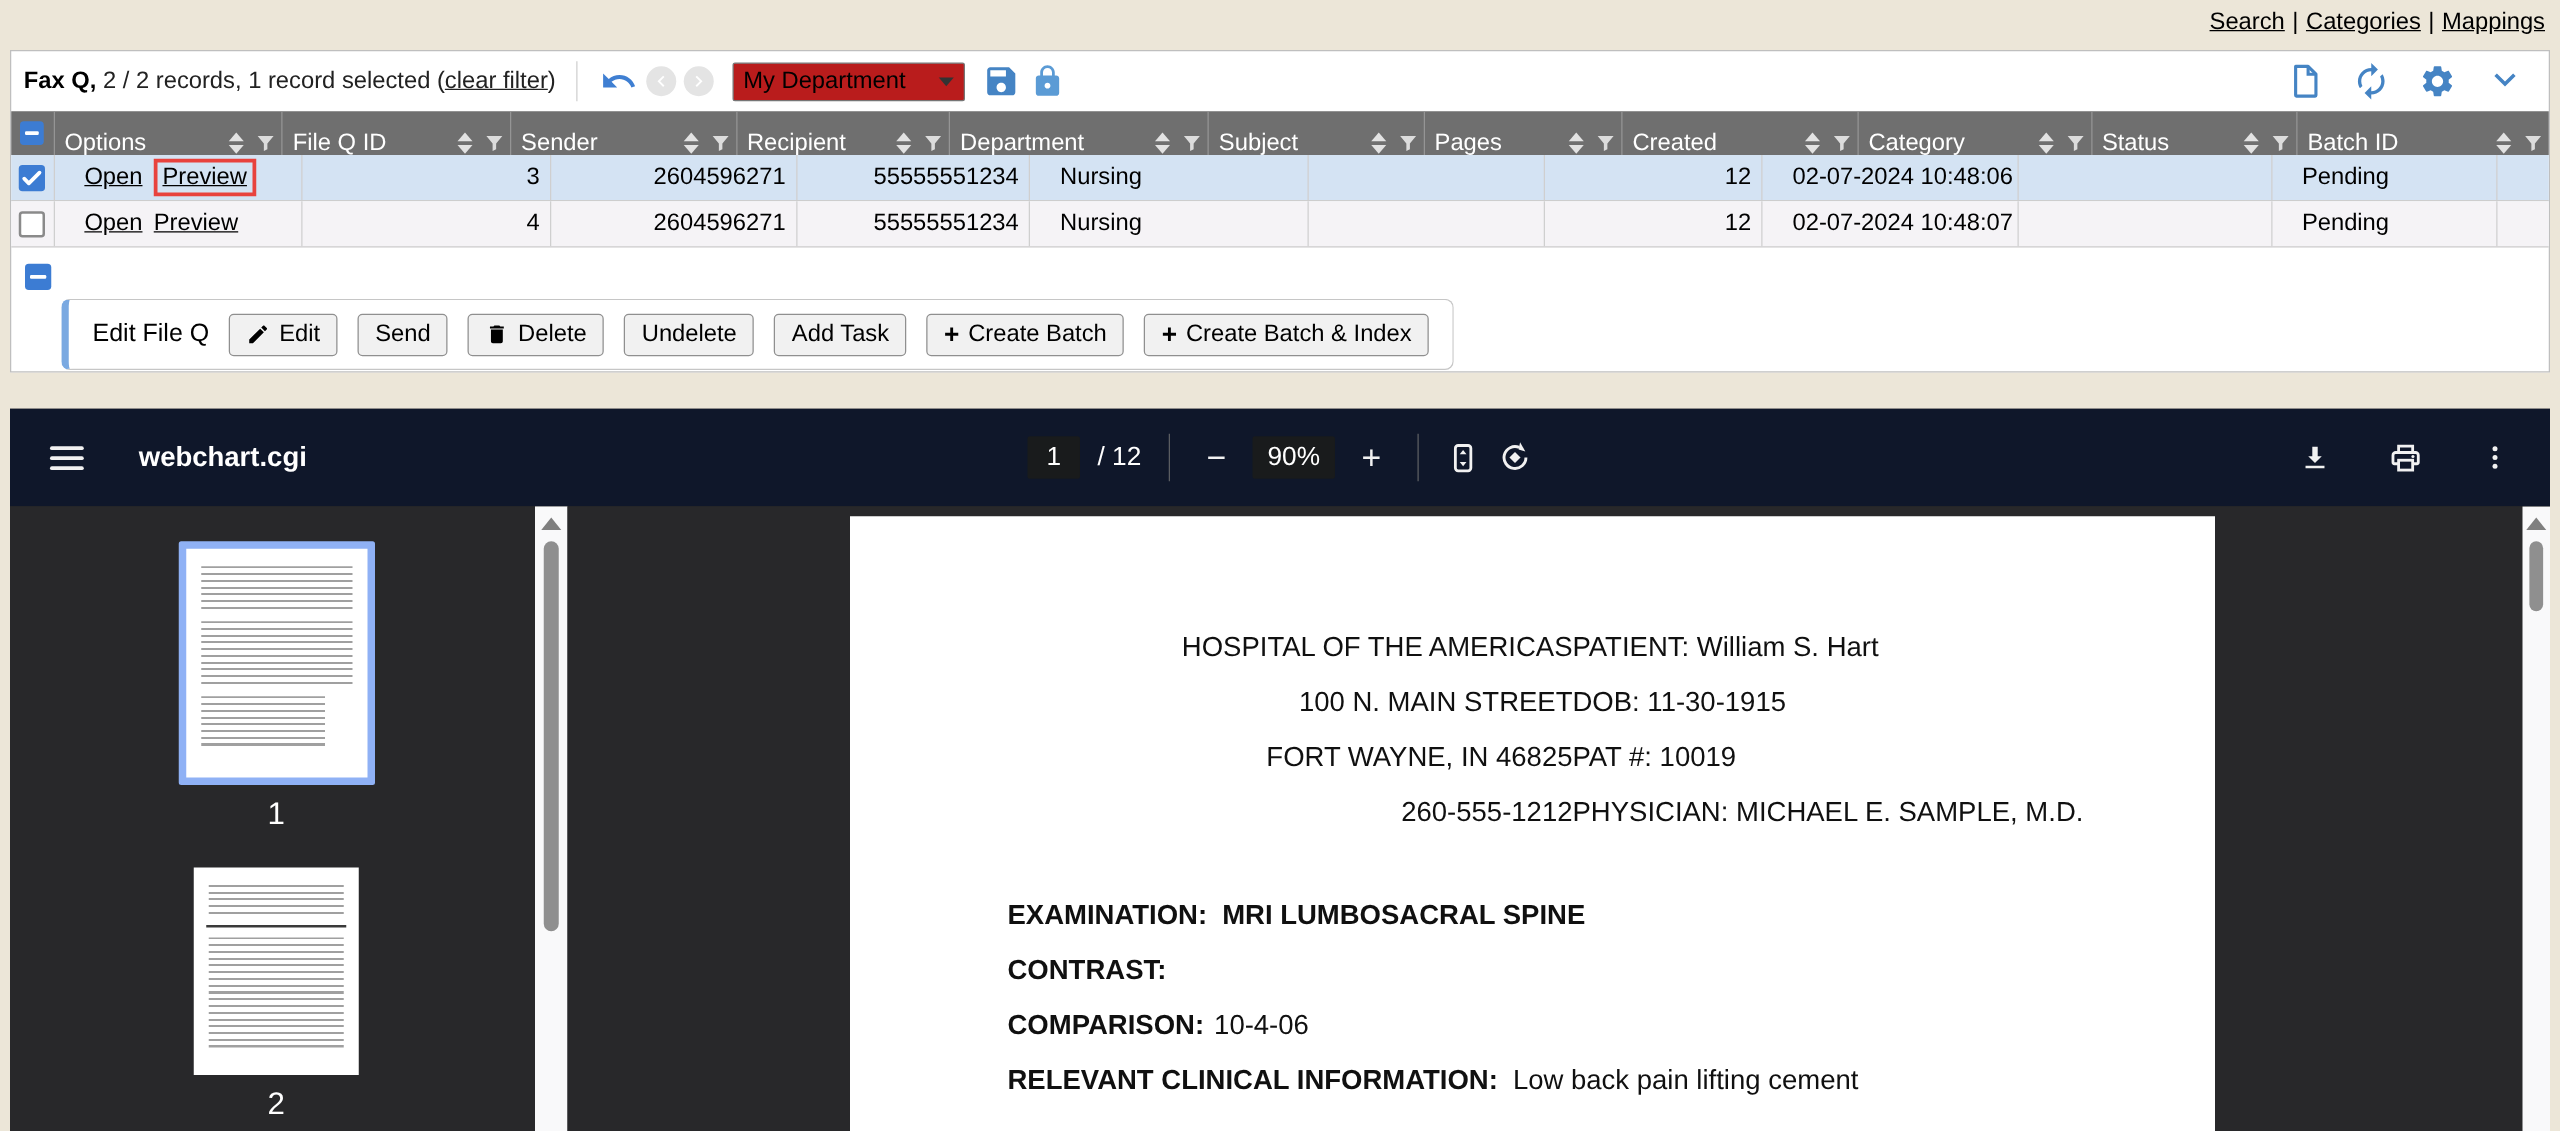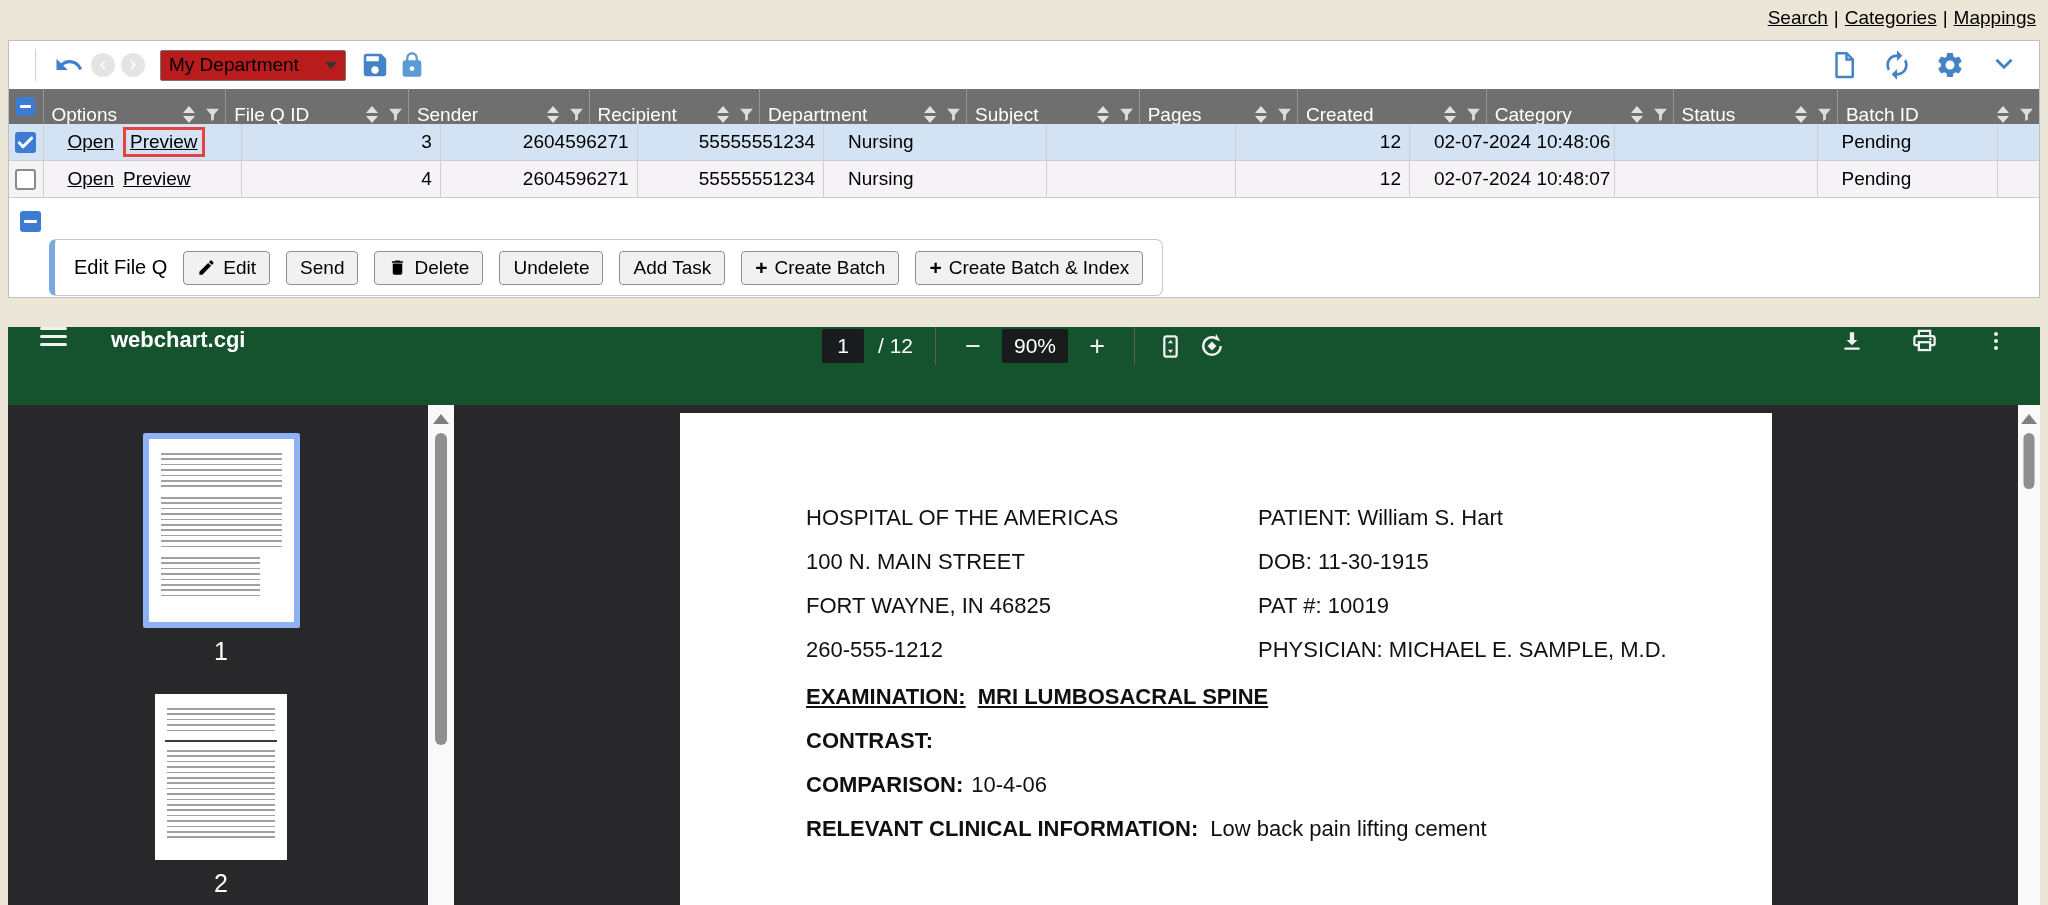--- a/index.html
+++ b/index.html
@@ -65,21 +65,21 @@
   .cb-small.cb-minus::after { top:8px; }
 
   .panel-minus { position:absolute; left:11px; top:170px; }
   .action-panel { position:absolute; left:40px; top:198px; height:57px; display:flex; align-items:center; gap:16px; padding:0 19px; background:#fff; border:1px solid #c6c6c6; border-left:6px solid #7aa9e1; border-radius:7px; }
   .action-label { font-size:20px; color:#000; white-space:nowrap; }
   .btn { display:inline-flex; align-items:center; gap:7px; background:#f1f1f1; border:1px solid #8f8f8f; border-radius:4px; padding:5px 13px; font-size:19px; color:#000; cursor:pointer; white-space:nowrap; }
   .btn .plus { font-weight:700; font-size:21px; line-height:19px; }
 
   
   .pdf-viewer { position:absolute; left:8px; right:8px; top:327px; bottom:0; background:#28282a; display:flex; flex-direction:column; }
-  .pdf-toolbar { height:78px; background:#14532d; flex:none; display:flex; position:relative; color:#fff; }
+  .pdf-toolbar { height:78px; background:#0f172a; flex:none; display:flex; align-items:center; position:relative; color:#fff; }
   .hamburger { margin-left:32px; width:27px; height:19px; display:flex; flex-direction:column; justify-content:space-between; cursor:pointer; }
   .hamburger div { height:3px; background:#f1f1f1; border-radius:2px; }
   .pdf-title { margin-left:44px; font-size:22px; font-weight:700; }
   .pdf-center { position:absolute; left:50%; transform:translateX(-50%); display:flex; align-items:center; gap:14px; font-size:21px; }
   .dark-box { background:#191b1c; border-radius:2px; padding:5px 8px; text-align:center; color:#fff; border:none; font-size:21px; font-family:"Liberation Sans",sans-serif; }
   .page-box { width:42px; }
   .zoom-box { width:66px; padding:5px 4px; }
   .tsep { width:1px; height:38px; background:#5c5f63; margin:0 8px; }
   .zbtn { font-size:27px; width:30px; text-align:center; cursor:pointer; color:#f1f1f1; }
   .pdf-right { position:absolute; right:32px; display:flex; align-items:center; gap:46px; }
@@ -99,40 +99,45 @@
   .scrollbar { position:absolute; top:0; bottom:0; background:#f9f9fa; }
   .sb-side { right:0; width:26px; }
   .sb-main { right:0; width:22px; }
   .sb-arrow { position:absolute; top:9px; left:50%; transform:translateX(-50%); width:0; height:0; border-left:8px solid transparent; border-right:8px solid transparent; border-bottom:10px solid #7f7f7f; cursor:pointer; }
   .sb-thumb { position:absolute; left:50%; transform:translateX(-50%); width:12px; background:#8f8f8f; border-radius:6px; cursor:pointer; }
   .sb-side .sb-thumb { top:28px; height:312px; }
   .sb-main .sb-thumb { top:28px; height:56px; width:11px; }
 
   .main-doc { flex:1; position:relative; overflow:hidden; background:#28282a; }
   .page-sheet { position:absolute; left:226px; top:8px; width:1092px; height:1400px; background:#fff; color:#101010; }
-  .doc { padding:92px 40px 0 126px; font-size:22px; line-height:26px; }
+  .doc { padding:92px 40px 0 126px; font-size:22px; line-height:26px;text-align:right; }
   .drow { display:flex; margin-bottom:18px; }
   .dleft { width:452px; flex:none; }
-  .gap-top { margin-top:21px;text-decoration:underline; }
+  .gap-top { margin-top:56px; }
   .b { font-weight:700; }
   .val { margin-left:12px; }
   .val-sm { margin-left:8px; }
 </style>
 </head>
 <body>
 
 <div class="canvas">
 
   <div class="top-nav">
     <a>Search</a><span class="sep">|</span><a>Categories</a><span class="sep">|</span><a>Mappings</a>
   </div>
 
   <div class="app-panel">
 
     <div class="app-toolbar">
+      <div class="app-title">
+        <b>Fax Q,</b>
+        <span>2 / 2 records, 1 record selected</span>
+        <span>(</span><a>clear filter</a><span>)</span>
+      </div>
       <div class="vsep"></div>
 
       <span class="tb-icon">
         <svg width="30" height="30" viewBox="0 0 24 24">
             <path fill="#3f7fd2" d="M12.5 8c-2.65 0-5.05.99-6.9 2.6L2 7v9h9l-3.62-3.62c1.39-1.16 3.16-1.88 5.12-1.88 3.54 0 6.55 2.31 7.6 5.5l2.37-.78C21.08 11.03 17.15 8 12.5 8z"></path>
           </svg>
       </span>
       <span class="nav-circle">
         <svg width="18" height="18" viewBox="0 0 24 24">
             <path fill="#fff" d="M15.41 7.41 14 6l-6 6 6 6 1.41-1.41L10.83 12z"></path>

